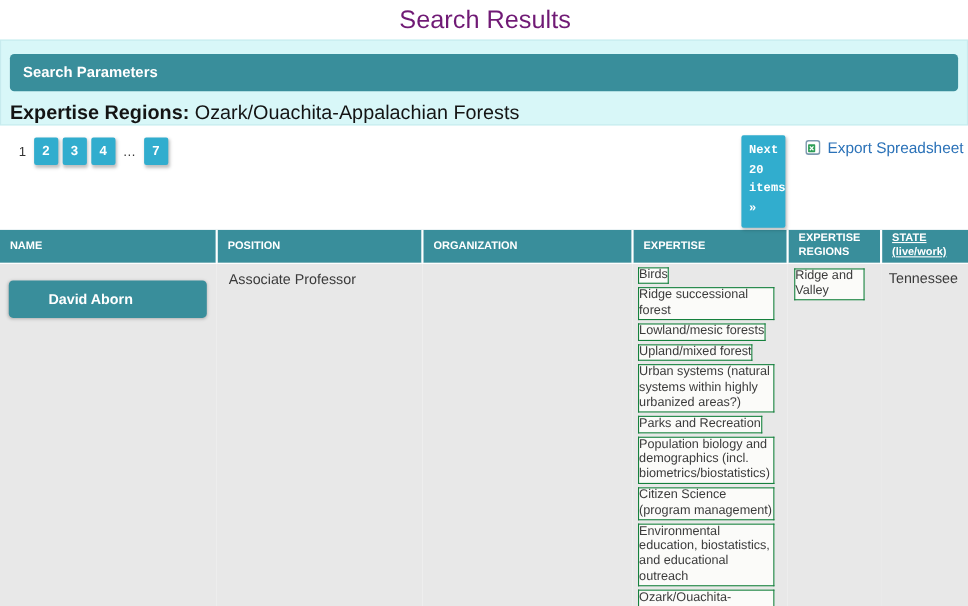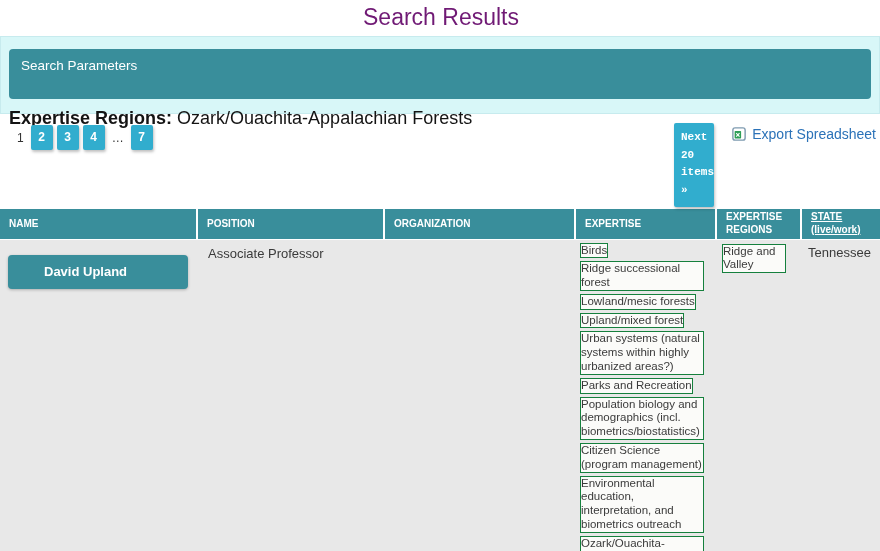--- a/index.html
+++ b/index.html
@@ -23,23 +23,23 @@
   .params-panel {
     margin-top: 5px;
     background: #d8f7f8;
     border: 1px solid #c7ebee;
     padding: 12px 8px 0 8px;
     height: 78px;
   }
   .params-bar {
     background: #398e9b;
     color: #fff;
-    font-weight: normal;
+    font-weight: bold;
     font-size: 13.5px;
-    height: 50px; line-height: 34px;
+    height: 34px; line-height: 34px;
     padding-left: 12px;
     border-radius: 4px;
   }
   .params-line {
     margin-top: 9px;
     font-size: 18px;
     color: #141414;
   }
   .params-line .crit-label { font-weight: bold; }
 
@@ -188,34 +188,34 @@
       <th>POSITION</th>
       <th>ORGANIZATION</th>
       <th>EXPERTISE</th>
       <th>EXPERTISE REGIONS</th>
       <th>STATE (live/work)</th>
     </tr>
   </thead>
   <tbody>
     <tr>
       <td class="cell-name">
-        <button class="name-btn">David Upland</button>
+        <button class="name-btn">David Aborn</button>
       </td>
       <td class="cell-pos">Associate Professor</td>
       <td class="cell-org"></td>
       <td class="cell-exp">
         <div class="tag">Birds</div>
         <div class="tag">Ridge successional forest</div>
         <div class="tag">Lowland/mesic forests</div>
         <div class="tag">Upland/mixed forest</div>
         <div class="tag">Urban systems (natural systems within highly urbanized areas?)</div>
         <div class="tag">Parks and Recreation</div>
         <div class="tag">Population biology and demographics (incl. biometrics/biostatistics)</div>
         <div class="tag">Citizen Science (program management)</div>
-        <div class="tag">Environmental education, interpretation, and biometrics outreach</div>
+        <div class="tag">Environmental education, biostatistics, and educational outreach</div>
         <div class="tag">Ozark/Ouachita-Appalachian Forests</div>
       </td>
       <td class="cell-reg">
         <div class="tag region-tag">Ridge and Valley</div>
       </td>
       <td class="cell-state">Tennessee</td>
     </tr>
   </tbody>
 </table>
 

